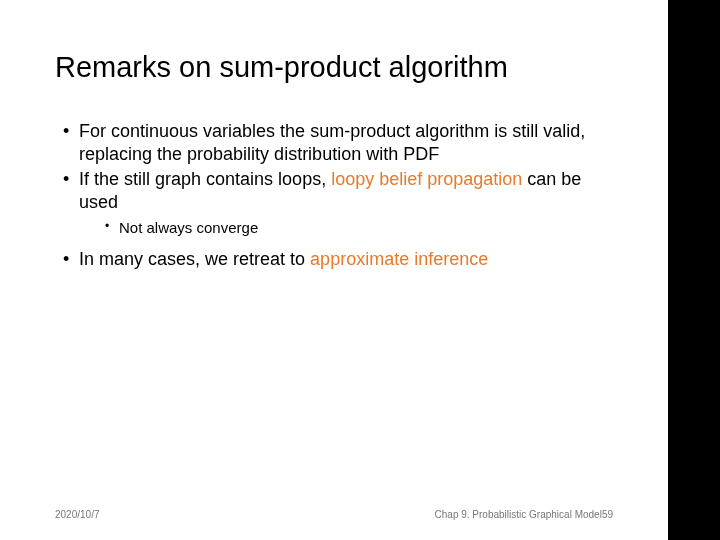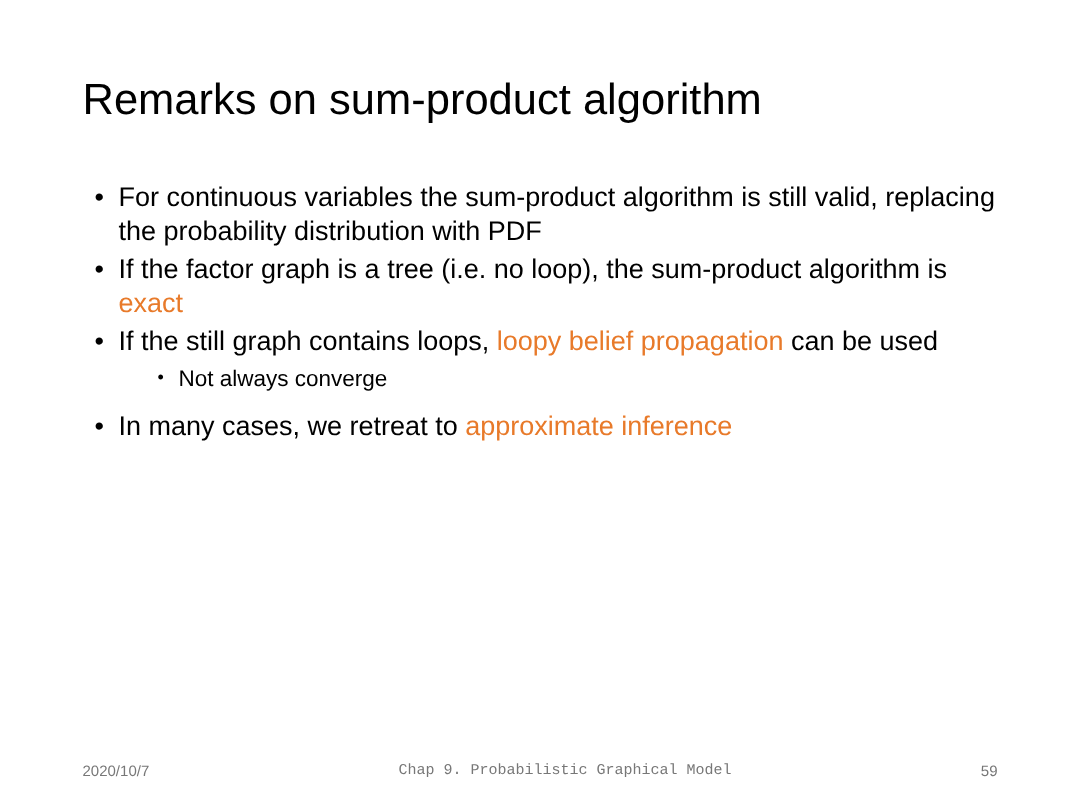--- a/index.html
+++ b/index.html
@@ -7,21 +7,21 @@
     padding: 0;
     width: 720px;
     height: 540px;
     background: #000;
     font-family: Arial, Helvetica, sans-serif;
     overflow: hidden;
   }
   .slide {
     position: relative;
     box-sizing: border-box;
-    width: 720px;
+    width: 668px;
     height: 540px;
     background: #fff;
     padding: 50px 55px 40px 55px;
   }
   .title {
     font-size: 29px;
     font-weight: 400;
     color: #000;
     margin: 0 0 35px 0;
     line-height: 1.2;
@@ -75,41 +75,37 @@
     display: flex;
     align-items: center;
     font-size: 10px;
     color: #777;
   }
   .footer .date {
     flex: 0 0 auto;
   }
   .footer .chapter {
     flex: 1 1 auto;
-    text-align: center;
-    font-family: Liberation Mono, monospace;
+    text-align: right;
   }
   .footer .page {
     flex: 0 0 auto;
     text-align: left;
   }
 </style>
 </head>
 <body>
 
 <div class="slide">
 
   <h1 class="title">Remarks on sum-product algorithm</h1>
 
   <ul class="bullets">
     <li>
       <span>For continuous variables the sum-product algorithm is still valid, replacing the probability distribution with PDF</span>
-    </li>
-    <li>
-      <span>If the factor graph is a tree (i.e. no loop), the sum-product algorithm is </span><span class="accent">exact</span>
     </li>
     <li>
       <span>If the still graph contains loops, </span><span class="accent">loopy belief propagation</span><span> can be used</span>
       <ul class="sub">
         <li>
           <span>Not always converge</span>
         </li>
       </ul>
     </li>
     <li>

